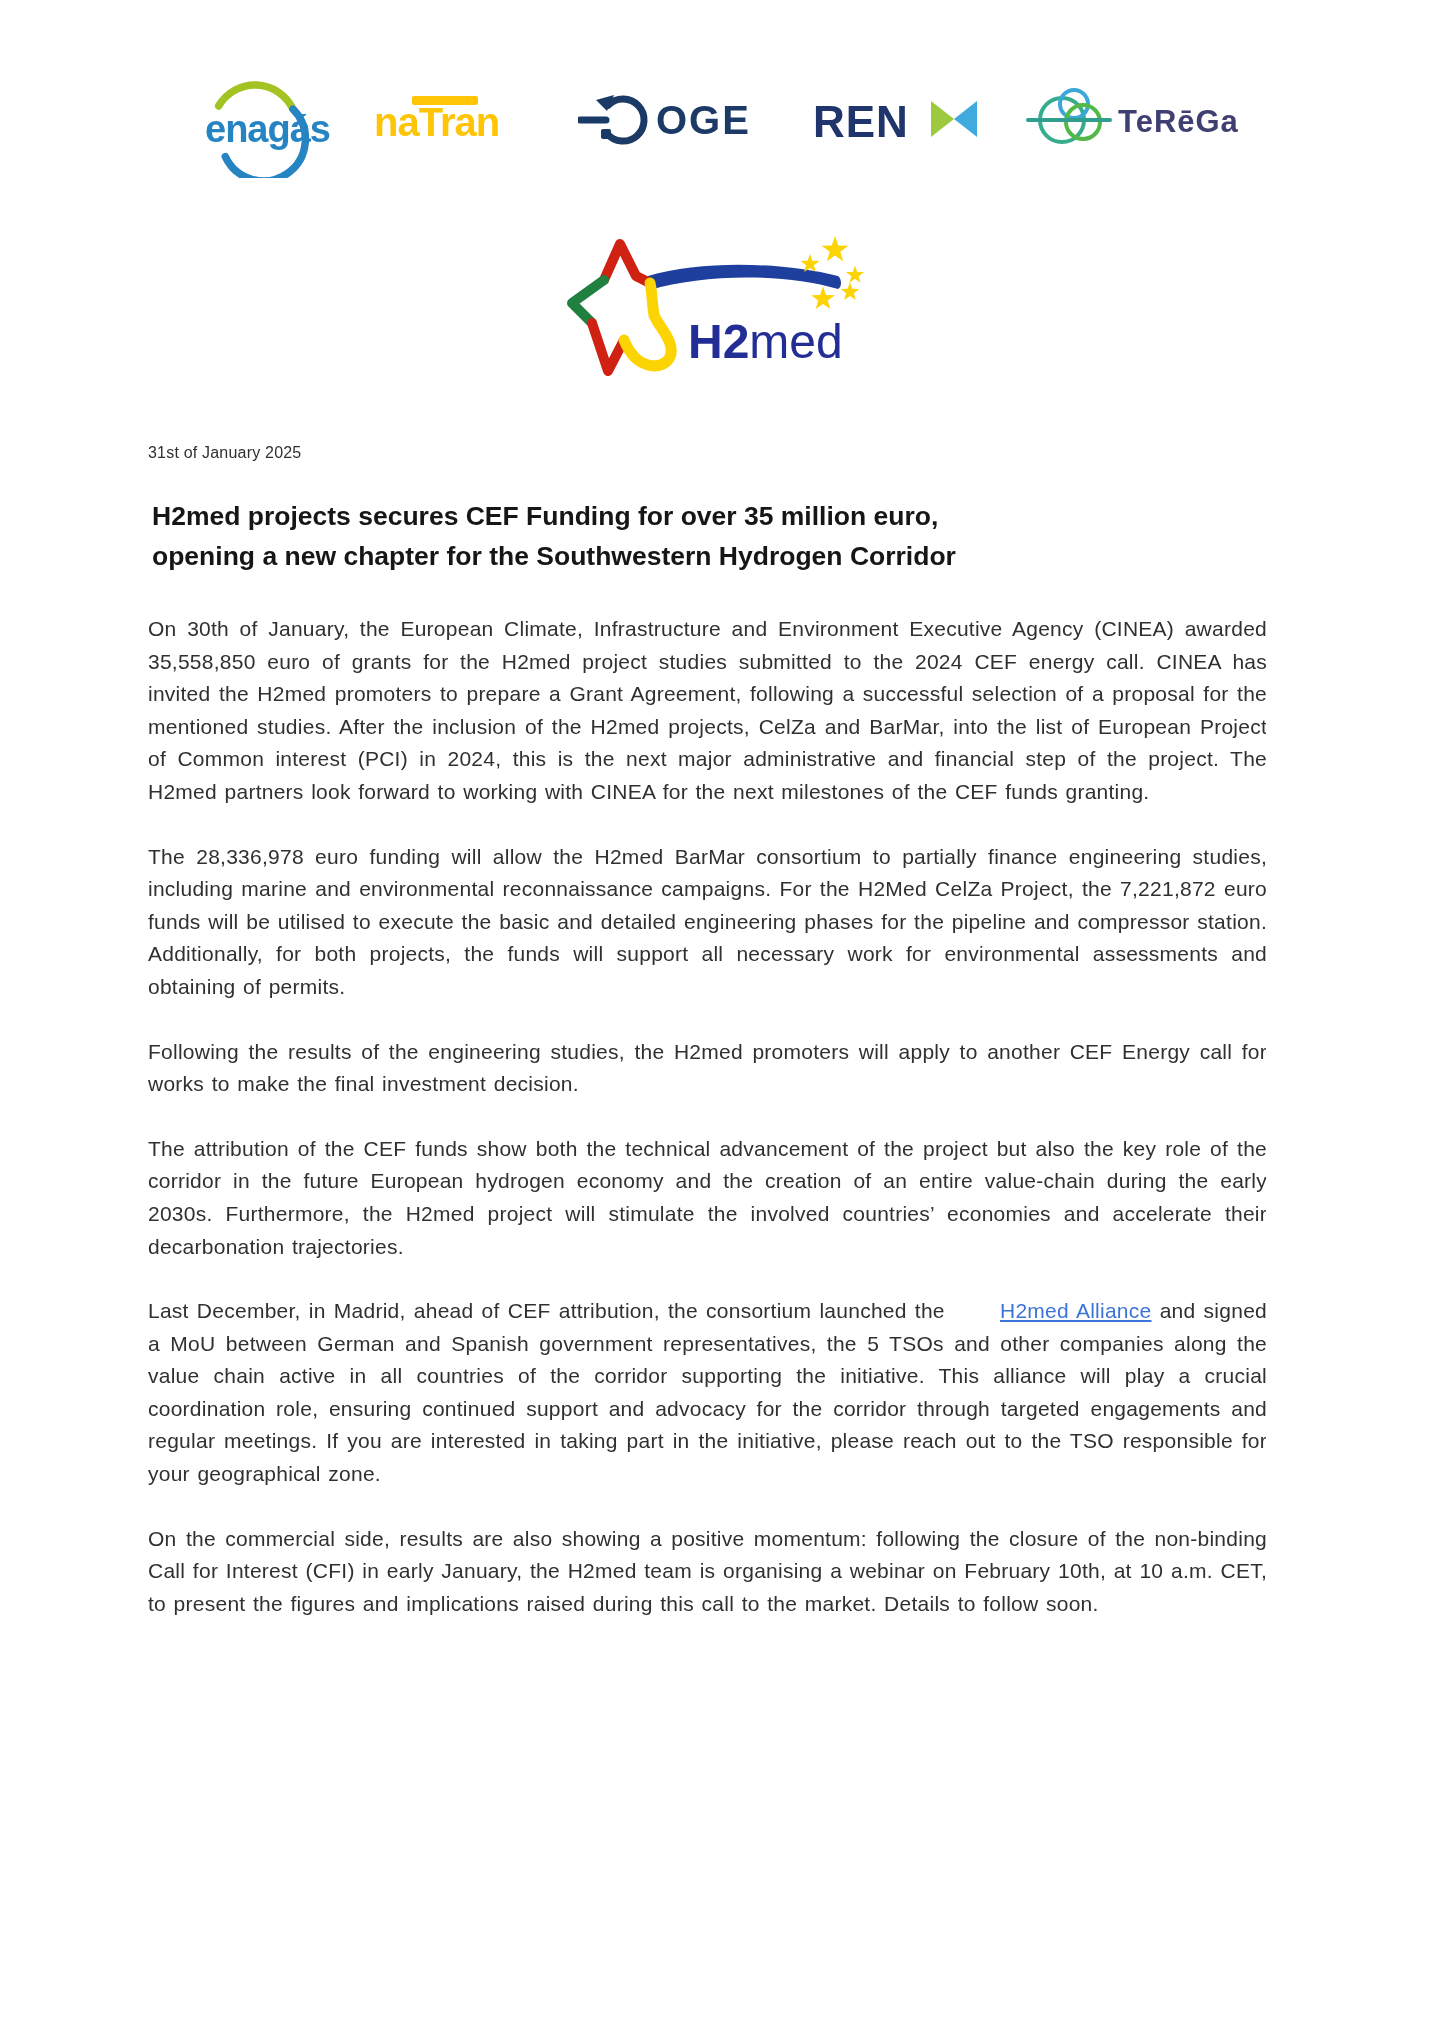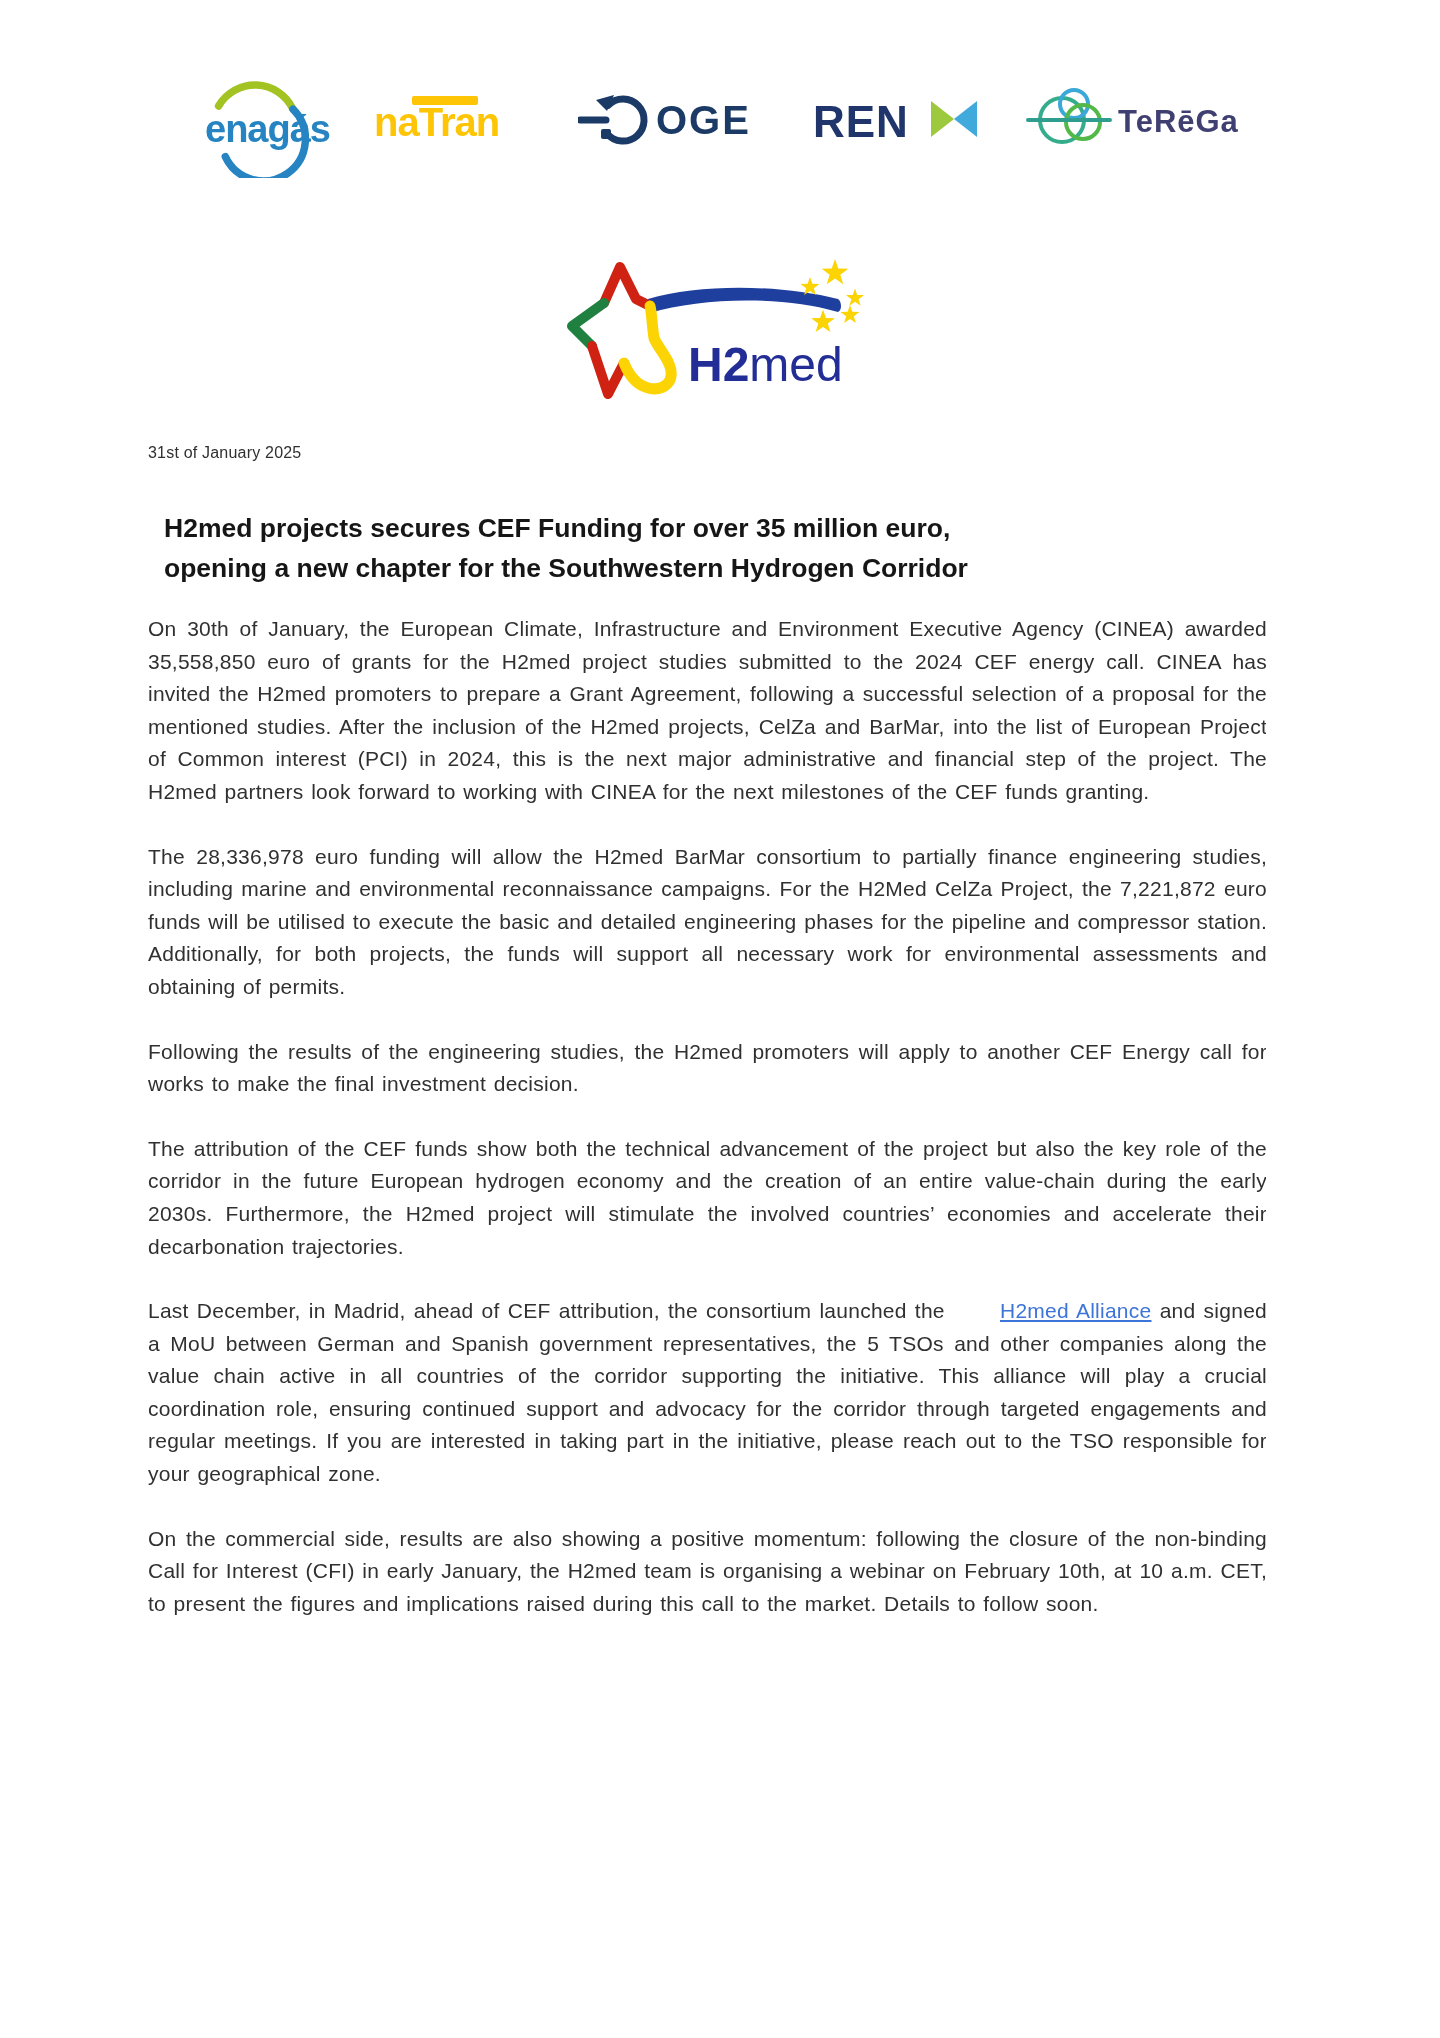--- a/index.html
+++ b/index.html
@@ -10,21 +10,21 @@
     background: #ffffff;
     font-family: "Liberation Sans", sans-serif;
     overflow: hidden;
   }
   .logo { position: absolute; }
   .logo-enagas  { left: 203px; top: 78px; }
   .logo-natran  { left: 374px; top: 82px; }
   .logo-oge     { left: 578px; top: 90px; }
   .logo-ren     { left: 813px; top: 92px; text-align: center; }
   .logo-terega  { left: 1026px; top: 80px; }
-  .logo-h2med   { left: 562px; top: 249px; }
+  .logo-h2med   { left: 562px; top: 226px; }
 
   .doc-date {
     position: absolute; left: 148px; top: 444px;
     font-size: 16px; color: #303030; letter-spacing: 0.2px;
   }
   .doc-title {
     position: absolute; left: 148px; top: 492px;
     font-size: 26.5px; font-weight: bold; color: #161616;
     line-height: 40px; letter-spacing: 0px; white-space: nowrap;
   }
@@ -103,21 +103,21 @@
       <use href="#ystar" transform="translate(293,49) scale(0.95)"></use>
       <use href="#ystar" transform="translate(261,73) scale(1.25)"></use>
       <use href="#ystar" transform="translate(288,66) scale(1.0)"></use>
 
       <text x="126" y="132" font-family="Liberation Sans, sans-serif" font-size="48" fill="#232d96"><tspan font-weight="bold">H2</tspan><tspan>med</tspan></text>
     </svg>
   </div>
 
   <div class="doc-date">31st of January 2025</div>
 
-  <h1 class="doc-title" style="margin:16px;">
+  <h1 class="doc-title" style="margin:4px;">
     <div>H2med projects secures CEF Funding for over 35 million euro,</div>
     <div>opening a new chapter for the Southwestern Hydrogen Corridor</div>
   </h1>
 
   <main class="doc-body">
     <p>On 30th of January, the European Climate, Infrastructure and Environment Executive Agency (CINEA) awarded 35,558,850 euro of grants for the H2med project studies submitted to the 2024 CEF energy call. CINEA has invited the H2med promoters to prepare a Grant Agreement, following a successful selection of a proposal for the mentioned studies. After the inclusion of the H2med projects, CelZa and BarMar, into the list of European Project of Common interest (PCI) in 2024, this is the next major administrative and financial step of the project. The H2med partners look forward to working with CINEA for the next milestones of the CEF funds granting.</p>
     <p>The 28,336,978 euro funding will allow the H2med BarMar consortium to partially finance engineering studies, including marine and environmental reconnaissance campaigns. For the H2Med CelZa Project, the 7,221,872 euro funds will be utilised to execute the basic and detailed engineering phases for the pipeline and compressor station. Additionally, for both projects, the funds will support all necessary work for environmental assessments and obtaining of permits.</p>
     <p>Following the results of the engineering studies, the H2med promoters will apply to another CEF Energy call for works to make the final investment decision.</p>
     <p>The attribution of the CEF funds show both the technical advancement of the project but also the key role of the corridor in the future European hydrogen economy and the creation of an entire value-chain during the early 2030s. Furthermore, the H2med project will stimulate the involved countries’ economies and accelerate their decarbonation trajectories.</p>
     <p><span>Last December, in Madrid, ahead of CEF attribution, the consortium launched the </span><a class="alliance-link">H2med Alliance</a><span> and signed a MoU between German and Spanish government representatives, the 5 TSOs and other companies along the value chain active in all countries of the corridor supporting the initiative. This alliance will play a crucial coordination role, ensuring continued support and advocacy for the corridor through targeted engagements and regular meetings. If you are interested in taking part in the initiative, please reach out to the TSO responsible for your geographical zone.</span></p>

